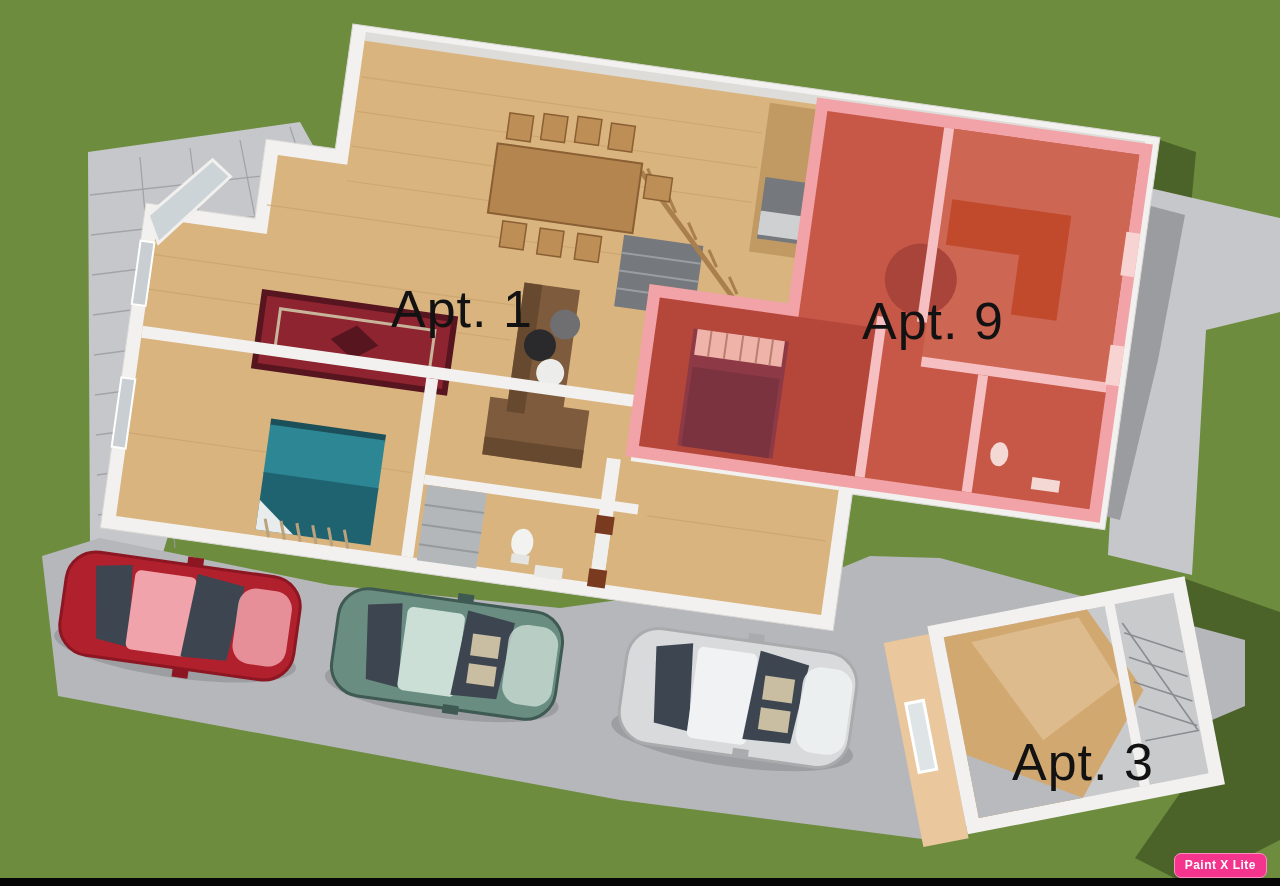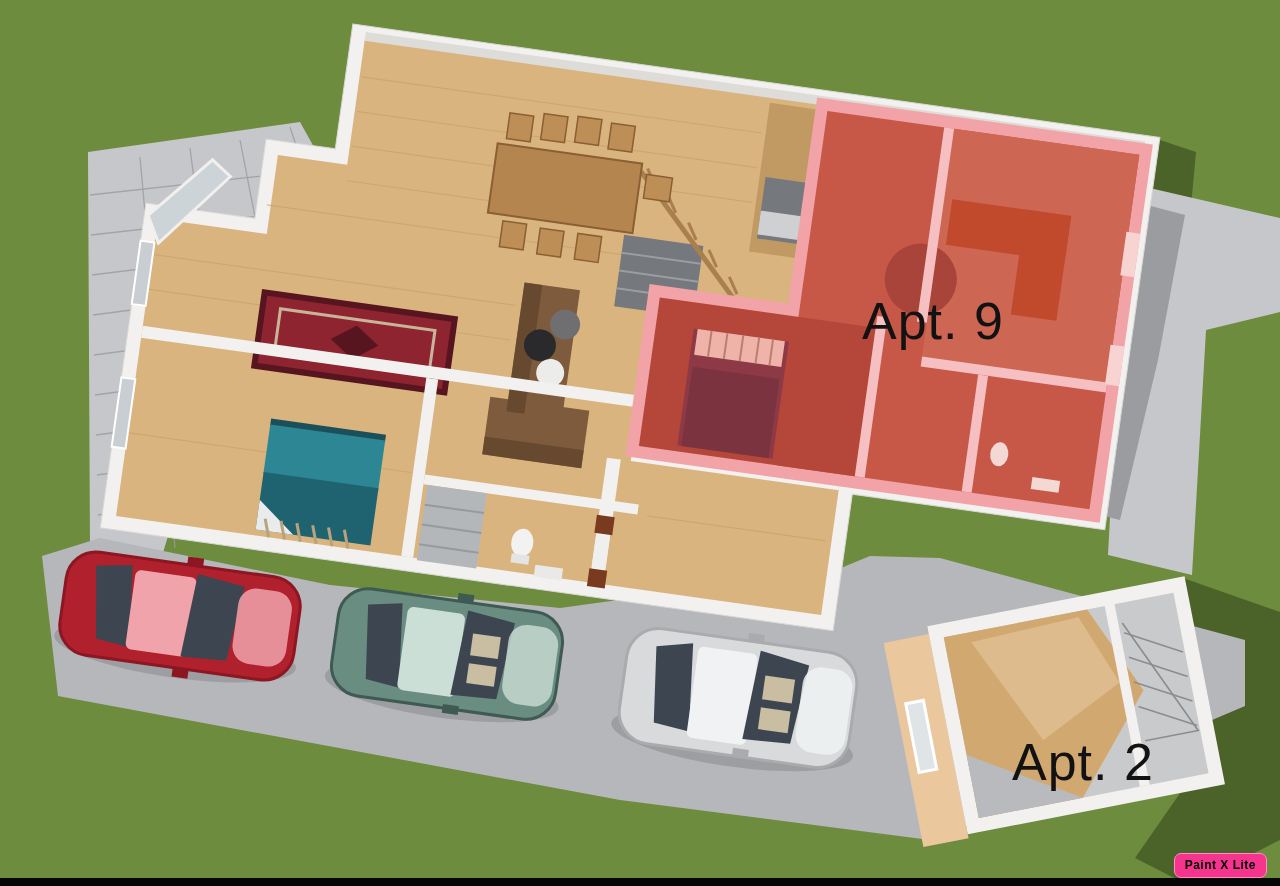--- a/index.html
+++ b/index.html
@@ -263,18 +263,19 @@
       <line x1="192" y1="55" x2="246" y2="85"></line>
       <line x1="192" y1="80" x2="246" y2="110"></line>
       <line x1="192" y1="105" x2="246" y2="135"></line>
       <polyline points="192,20 246,140 192,140"></polyline>
     </g>
   </g>
 
   <rect x="0" y="878" width="1280" height="8" fill="#060606"></rect>
 </svg>
 
+<div class="apt-label" style="left:391px;top:279px;">Apt. 1</div>
 <div class="apt-label" style="left:862px;top:291px;">Apt. 9</div>
-<div class="apt-label" style="left:1012px;top:732px;">Apt. 2</div>
-
-<div class="watermark" style="background:#F5348E;color:#000000;" title="Paint X Lite">Paint X Lite</div>
+<div class="apt-label" style="left:1012px;top:732px;">Apt. 3</div>
+
+<div class="watermark" style="background:#F5348E;color:#ffffff;" title="Paint X Lite">Paint X Lite</div>
 
 </div>
 
 </body></html>

